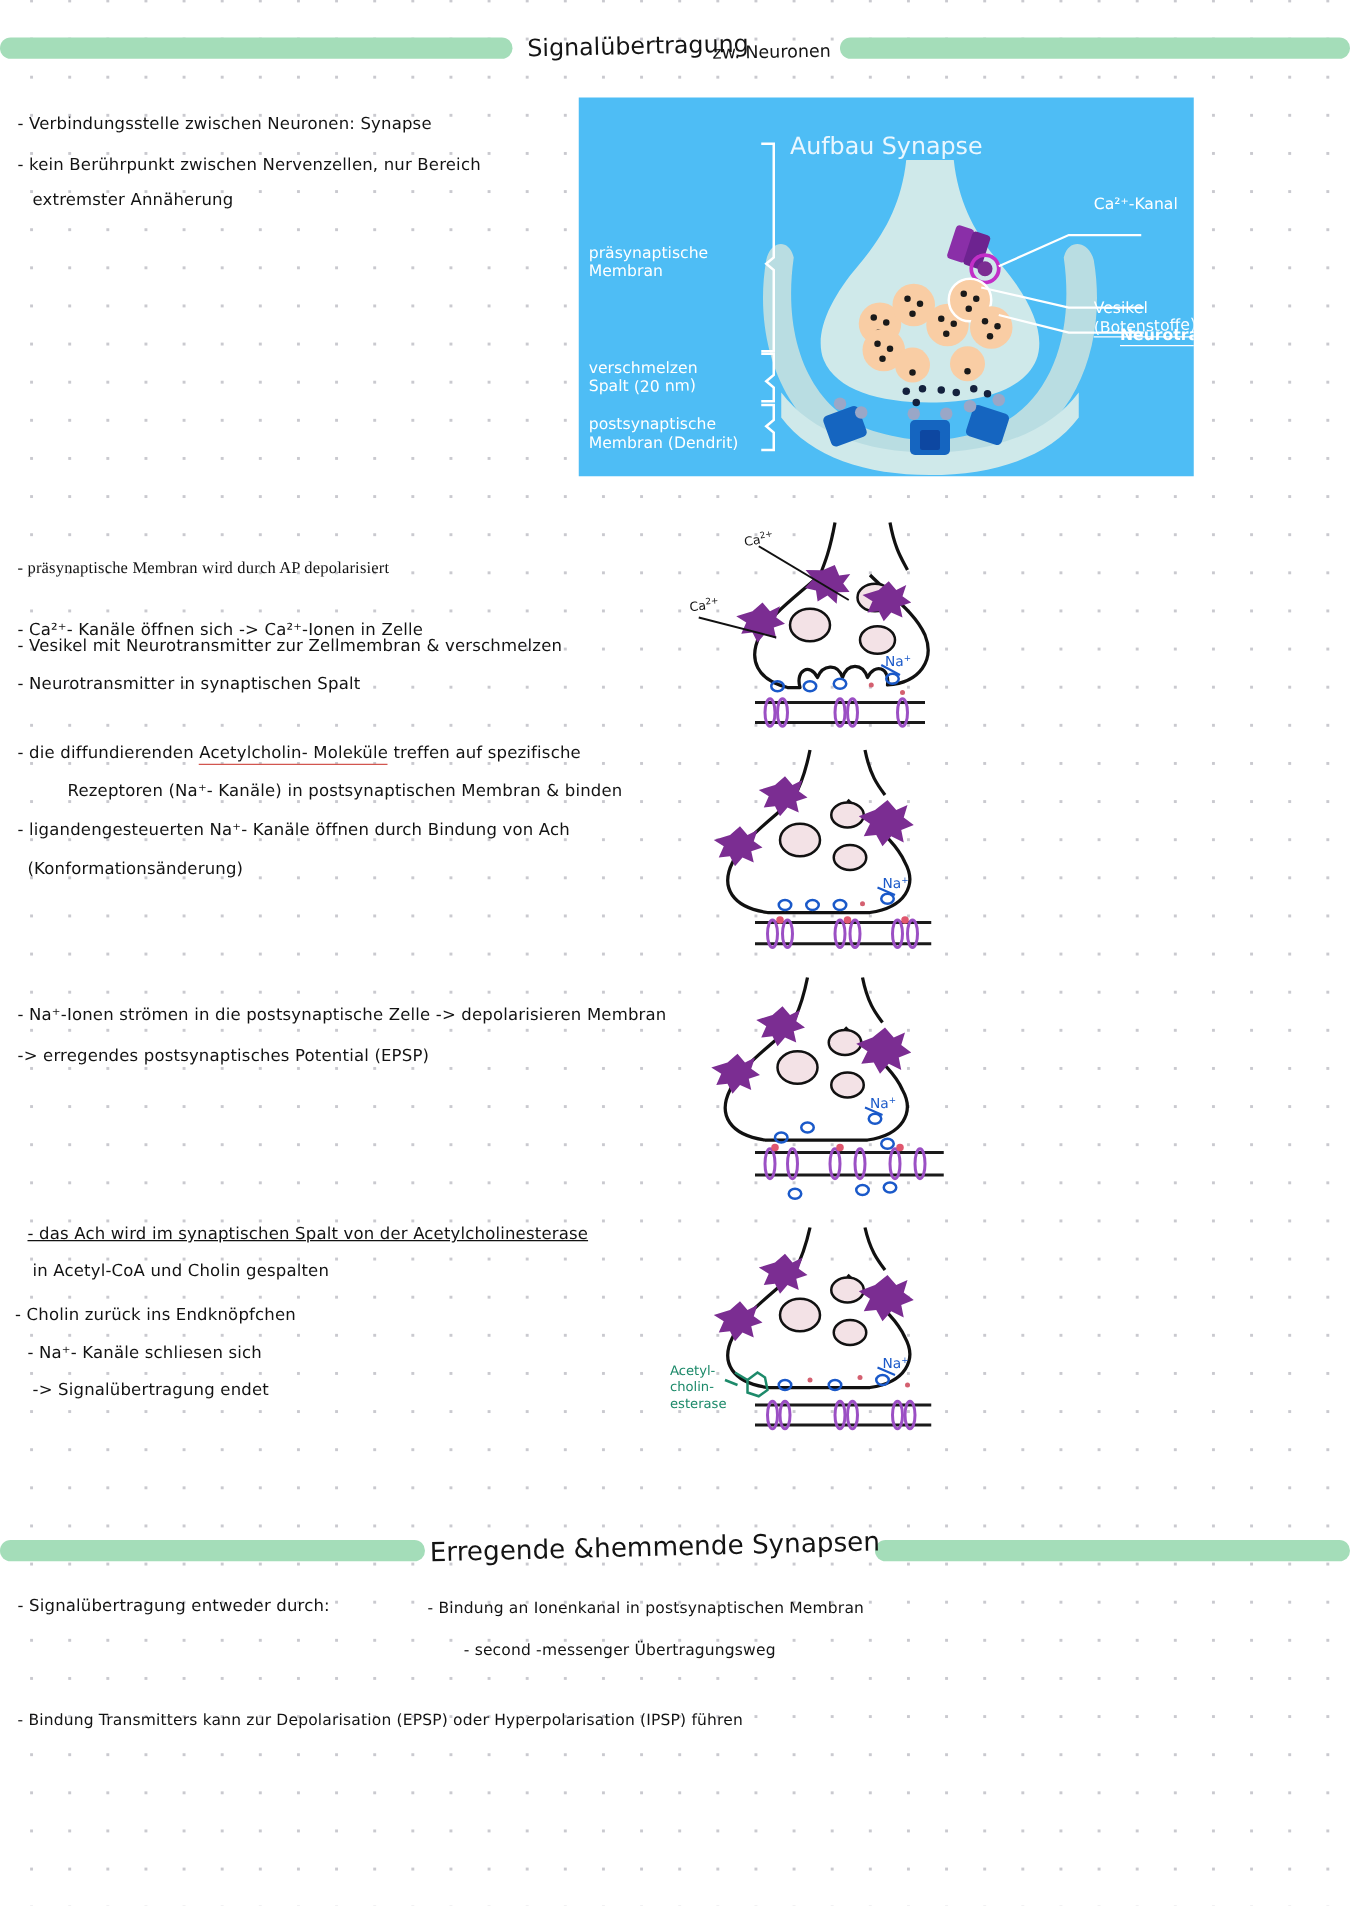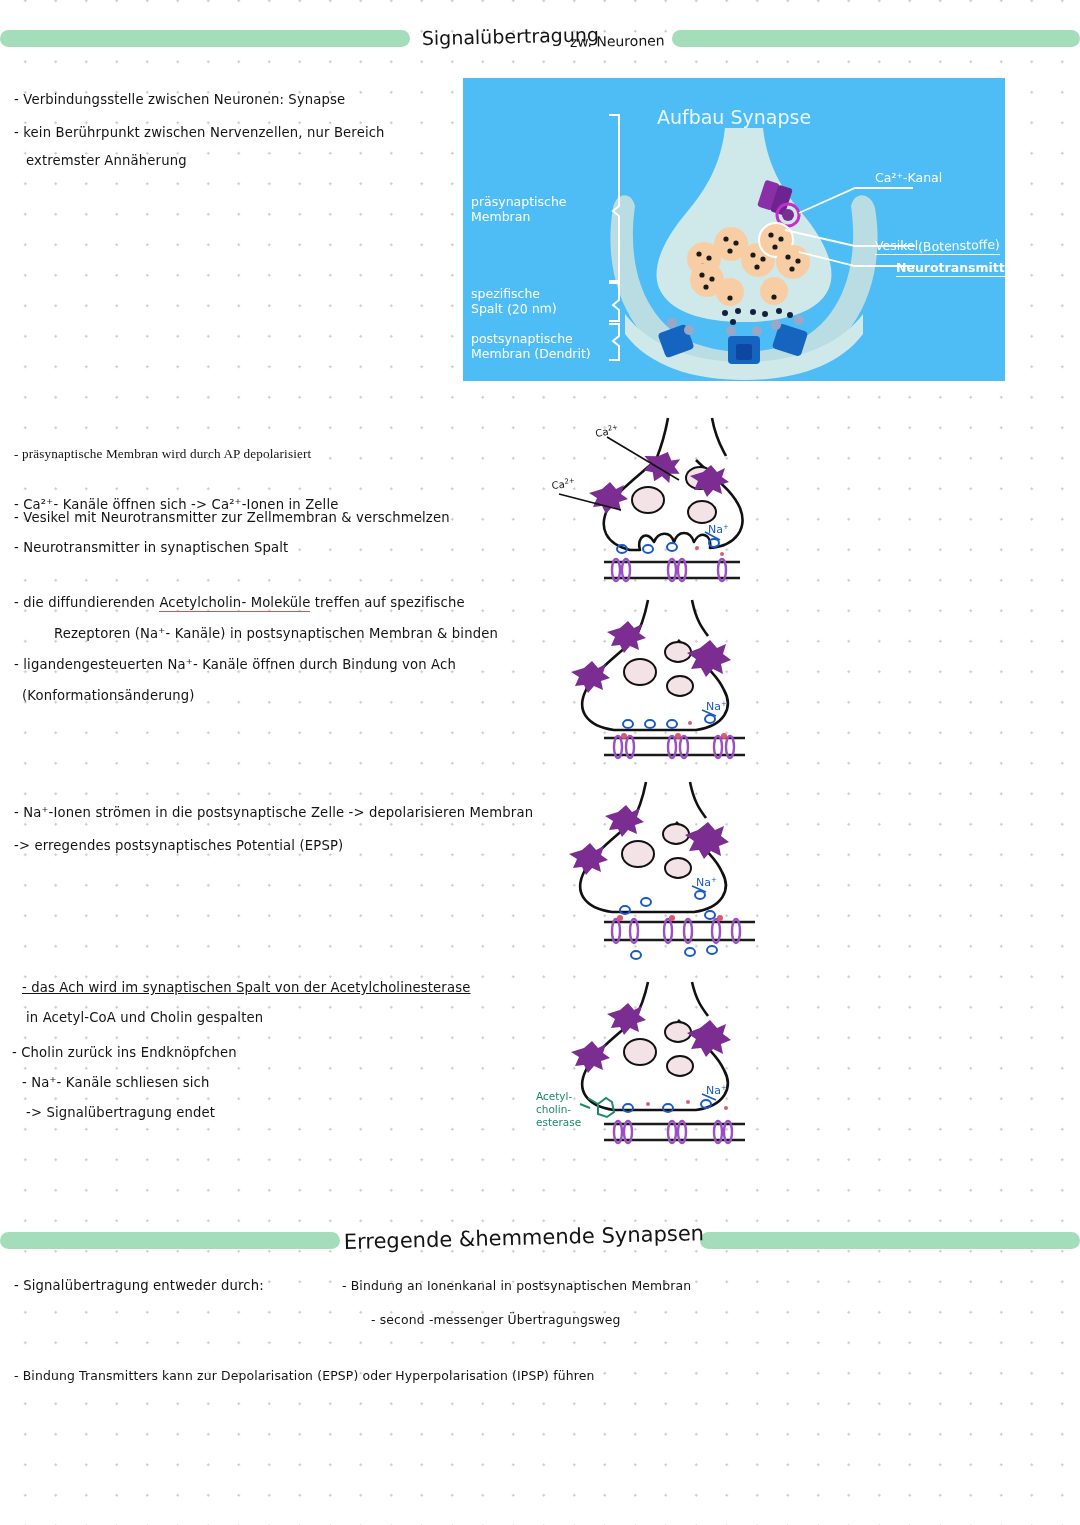--- a/index.html
+++ b/index.html
@@ -30,21 +30,21 @@
     font-family:"DejaVu Sans", sans-serif;
     font-size:13.2px;
     white-space:nowrap;
     letter-spacing:.15px;
   }
   .hw.sm{font-size:12.4px;}
   .ul-red{border-bottom:1.6px solid #d2564f;padding-bottom:1px;}
 
   
   #synapse-figure{
-    position:absolute;left:463px;top:78px;width:542px;height:303px;
+    position:absolute;left:463px;top:78px;width:492px;height:303px;
     background:#4ebdf5;
     overflow:hidden;
   }
   #fig-title{
     position:absolute;left:0;right:0;top:28px;text-align:center;
     color:#eaf7ff;font-size:19px;font-family:"DejaVu Sans",sans-serif;
   }
   .fig-label{
     position:absolute;color:#ffffff;font-size:12.5px;line-height:15px;
     font-family:"DejaVu Sans",sans-serif;
@@ -159,29 +159,29 @@
       <path d="M322 152 L392 168 L452 168"></path>
       <path d="M336 174 L392 188 L452 188"></path>
     </g>
   </svg>
 
   <div class="fig-label" style="left:8px;top:116px;">
     <span>präsynaptische</span><br>
     <span>Membran</span>
   </div>
   <div class="fig-label" style="left:8px;top:208px;">
-    <span>spezifische</span><br>
+    <span>verschmelzen</span><br>
     <span>Spalt</span>
     <span class="fig-hand" style="display:inline-block;transform:rotate(-2deg);">(20 nm)</span>
   </div>
   <div class="fig-label" style="left:8px;top:253px;">
     <span>postsynaptische</span><br>
     <span>Membran (Dendrit)</span>
   </div>
-  <div class="fig-label" style="left:412px;top:92px;text-align:center;">Ca²⁺-Kanal</div>
+  <div class="fig-label" style="left:412px;top:77px;text-align:center;">Ca²⁺-Kanal</div>
   <div class="fig-label" style="left:412px;top:160px;border-bottom:1.5px solid #ffffff;padding-bottom:1px;">
     <span>Vesikel</span><span class="fig-hand" style="display:inline-block;transform:rotate(-2deg);">(Botenstoffe)</span>
   </div>
   <div class="fig-label" style="left:433px;top:182px;border-bottom:1.5px solid #ffffff;padding-bottom:1px;font-weight:bold;">Neurotransmitter</div>
 </div>
 
 <div class="hw" style="left:14px;top:446px;font-family:Liberation Serif, serif;">- präsynaptische  Membran wird durch AP depolarisiert</div>
 <div class="hw" style="left:14px;top:477px;margin-top:20px;">- Ca²⁺- Kanäle öffnen sich -&gt; Ca²⁺-Ionen  in Zelle</div>
 <div class="hw" style="left:14px;top:510px;">- Vesikel mit Neurotransmitter zur Zellmembran &amp; verschmelzen</div>
 <div class="hw" style="left:14px;top:540px;">- Neurotransmitter in synaptischen  Spalt</div>

